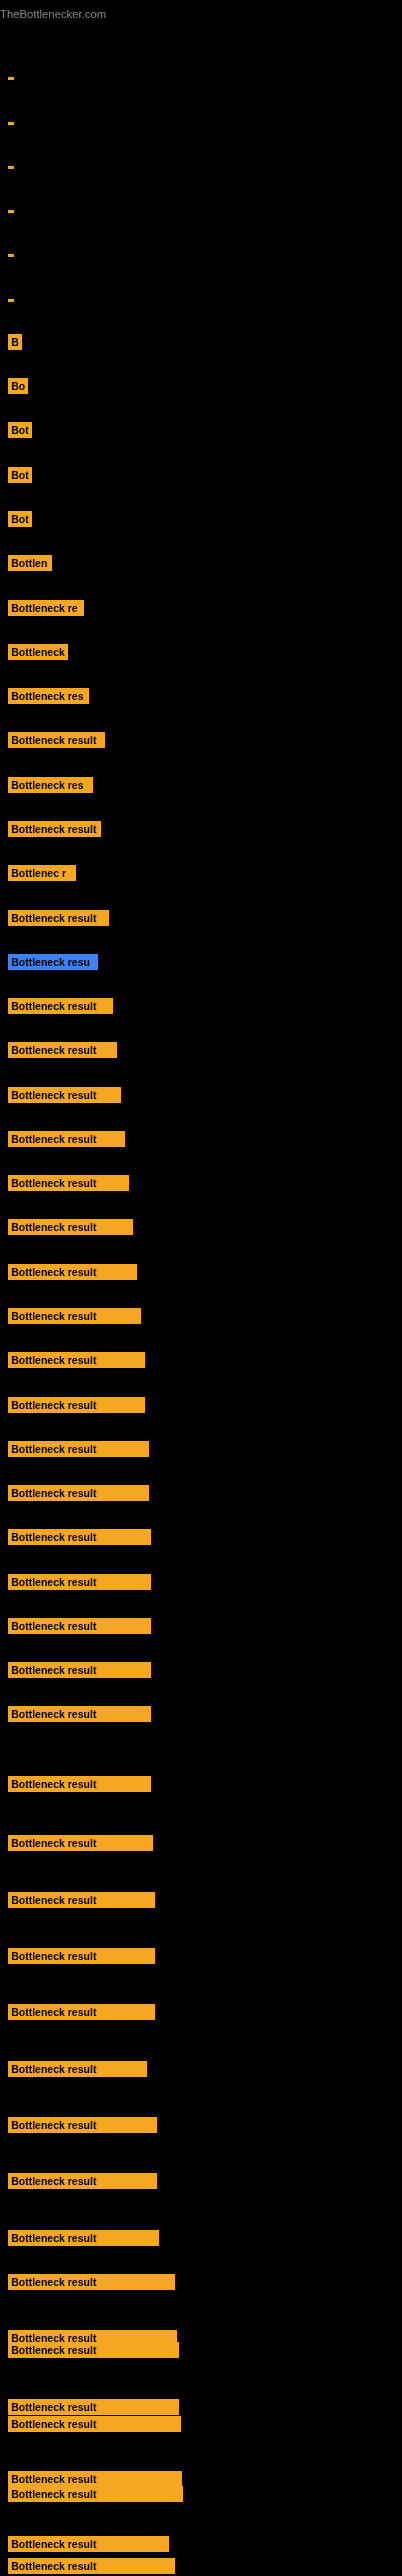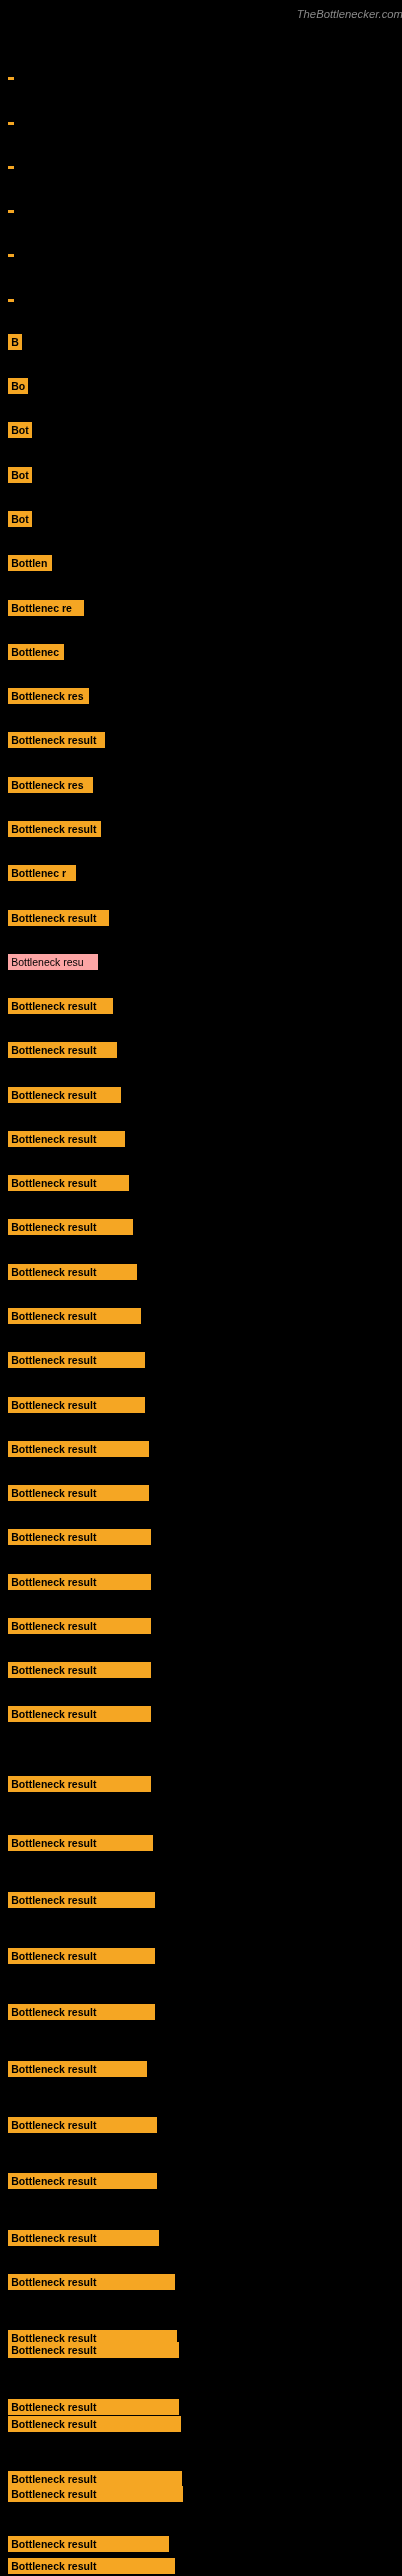--- a/index.html
+++ b/index.html
@@ -10,27 +10,26 @@
     body {
       background-color: #000000;
       width: 403px;
       min-height: 2576px;
       font-family: Arial, sans-serif;
       position: relative;
     }
     .site-title {
       color: #888888;
       font-size: 11.3px;
-      text-align: right;
+      text-align: left;
       padding: 6.4px 0;
       position: absolute;
       top: 1.6px;
       left: 0;
       right: 0;
-      font-style: italic;
     }
     .bars-container {
       position: absolute;
       top: 24px;
       left: 0;
       right: 0;
       bottom: 0;
       padding: 0 8px;
     }
   </style>
@@ -47,29 +46,29 @@
     <div style="position: absolute; top: 133px; left: 8px;"><span style="background-color: rgb(245, 166, 35); color: rgb(0, 0, 0); font-size: 10.5px; font-weight: bold; padding: 1.6px 3.2px; display: inline-block; min-width: 3.2px; white-space: nowrap;"></span></div>
     <div style="position: absolute; top: 177px; left: 8px;"><span style="background-color: rgb(245, 166, 35); color: rgb(0, 0, 0); font-size: 10.5px; font-weight: bold; padding: 1.6px 3.2px; display: inline-block; min-width: 4px; white-space: nowrap;"></span></div>
     <div style="position: absolute; top: 221px; left: 8px;"><span style="background-color: rgb(245, 166, 35); color: rgb(0, 0, 0); font-size: 10.5px; font-weight: bold; padding: 1.6px 3.2px; display: inline-block; min-width: 4.8px; white-space: nowrap;"></span></div>
     <div style="position: absolute; top: 266px; left: 8px;"><span style="background-color: rgb(245, 166, 35); color: rgb(0, 0, 0); font-size: 10.5px; font-weight: bold; padding: 1.6px 3.2px; display: inline-block; min-width: 6.4px; white-space: nowrap;"></span></div>
     <div style="position: absolute; top: 310px; left: 8px;"><span style="background-color: rgb(245, 166, 35); color: rgb(0, 0, 0); font-size: 10.5px; font-weight: bold; padding: 1.6px 3.2px; display: inline-block; min-width: 12px; white-space: nowrap;">B</span></div>
     <div style="position: absolute; top: 354px; left: 8px;"><span style="background-color: rgb(245, 166, 35); color: rgb(0, 0, 0); font-size: 10.5px; font-weight: bold; padding: 1.6px 3.2px; display: inline-block; min-width: 17.7px; white-space: nowrap;">Bo</span></div>
     <div style="position: absolute; top: 398px; left: 8px;"><span style="background-color: rgb(245, 166, 35); color: rgb(0, 0, 0); font-size: 10.5px; font-weight: bold; padding: 1.6px 3.2px; display: inline-block; min-width: 22.5px; white-space: nowrap;">Bot</span></div>
     <div style="position: absolute; top: 443px; left: 8px;"><span style="background-color: rgb(245, 166, 35); color: rgb(0, 0, 0); font-size: 10.5px; font-weight: bold; padding: 1.6px 3.2px; display: inline-block; min-width: 22.5px; white-space: nowrap;">Bot</span></div>
     <div style="position: absolute; top: 487px; left: 8px;"><span style="background-color: rgb(245, 166, 35); color: rgb(0, 0, 0); font-size: 10.5px; font-weight: bold; padding: 1.6px 3.2px; display: inline-block; min-width: 22.5px; white-space: nowrap;">Bot</span></div>
     <div style="position: absolute; top: 531px; left: 8px;"><span style="background-color: rgb(245, 166, 35); color: rgb(0, 0, 0); font-size: 10.5px; font-weight: bold; padding: 1.6px 3.2px; display: inline-block; min-width: 44px; white-space: nowrap;">Bottlen</span></div>
-    <div style="position: absolute; top: 576px; left: 8px;"><span style="background-color: rgb(245, 166, 35); color: rgb(0, 0, 0); font-size: 10.5px; font-weight: bold; padding: 1.6px 3.2px; display: inline-block; min-width: 76px; white-space: nowrap;">Bottlenec re</span></div>
-    <div style="position: absolute; top: 620px; left: 8px;"><span style="background-color: rgb(245, 166, 35); color: rgb(0, 0, 0); font-size: 10.5px; font-weight: bold; padding: 1.6px 3.2px; display: inline-block; min-width: 56px; white-space: nowrap;">Bottlenec</span></div>
+    <div style="position: absolute; top: 576px; left: 8px;"><span style="background-color: rgb(245, 166, 35); color: rgb(0, 0, 0); font-size: 10.5px; font-weight: bold; padding: 1.6px 3.2px; display: inline-block; min-width: 76px; white-space: nowrap;">Bottleneck re</span></div>
+    <div style="position: absolute; top: 620px; left: 8px;"><span style="background-color: rgb(245, 166, 35); color: rgb(0, 0, 0); font-size: 10.5px; font-weight: bold; padding: 1.6px 3.2px; display: inline-block; min-width: 56px; white-space: nowrap;">Bottleneck</span></div>
     <div style="position: absolute; top: 664px; left: 8px;"><span style="background-color: rgb(245, 166, 35); color: rgb(0, 0, 0); font-size: 10.5px; font-weight: bold; padding: 1.6px 3.2px; display: inline-block; min-width: 81px; white-space: nowrap;">Bottleneck res</span></div>
     <div style="position: absolute; top: 708px; left: 8px;"><span style="background-color: rgb(245, 166, 35); color: rgb(0, 0, 0); font-size: 10.5px; font-weight: bold; padding: 1.6px 3.2px; display: inline-block; min-width: 97px; white-space: nowrap;">Bottleneck result</span></div>
     <div style="position: absolute; top: 753px; left: 8px;"><span style="background-color: rgb(245, 166, 35); color: rgb(0, 0, 0); font-size: 10.5px; font-weight: bold; padding: 1.6px 3.2px; display: inline-block; min-width: 85px; white-space: nowrap;">Bottleneck res</span></div>
     <div style="position: absolute; top: 797px; left: 8px;"><span style="background-color: rgb(245, 166, 35); color: rgb(0, 0, 0); font-size: 10.5px; font-weight: bold; padding: 1.6px 3.2px; display: inline-block; min-width: 93px; white-space: nowrap;">Bottleneck result</span></div>
     <div style="position: absolute; top: 841px; left: 8px;"><span style="background-color: rgb(245, 166, 35); color: rgb(0, 0, 0); font-size: 10.5px; font-weight: bold; padding: 1.6px 3.2px; display: inline-block; min-width: 68px; white-space: nowrap;">Bottlenec r</span></div>
     <div style="position: absolute; top: 886px; left: 8px;"><span style="background-color: rgb(245, 166, 35); color: rgb(0, 0, 0); font-size: 10.5px; font-weight: bold; padding: 1.6px 3.2px; display: inline-block; min-width: 101px; white-space: nowrap;">Bottleneck result</span></div>
-    <div style="position: absolute; top: 930px; left: 8px;"><span style="background-color: #fca5a5; color: rgb(0, 0, 0); font-size: 10.5px; font-weight: normal; padding: 1.6px 3.2px; display: inline-block; min-width: 90px; white-space: nowrap;">Bottleneck resu</span></div>
+    <div style="position: absolute; top: 930px; left: 8px;"><span style="background-color: #3b82f6; color: rgb(0, 0, 0); font-size: 10.5px; font-weight: bold; padding: 1.6px 3.2px; display: inline-block; min-width: 90px; white-space: nowrap;">Bottleneck resu</span></div>
     <div style="position: absolute; top: 974px; left: 8px;"><span style="background-color: rgb(245, 166, 35); color: rgb(0, 0, 0); font-size: 10.5px; font-weight: bold; padding: 1.6px 3.2px; display: inline-block; min-width: 105px; white-space: nowrap;">Bottleneck result</span></div>
     <div style="position: absolute; top: 1018px; left: 8px;"><span style="background-color: rgb(245, 166, 35); color: rgb(0, 0, 0); font-size: 10.5px; font-weight: bold; padding: 1.6px 3.2px; display: inline-block; min-width: 109px; white-space: nowrap;">Bottleneck result</span></div>
     <div style="position: absolute; top: 1063px; left: 8px;"><span style="background-color: rgb(245, 166, 35); color: rgb(0, 0, 0); font-size: 10.5px; font-weight: bold; padding: 1.6px 3.2px; display: inline-block; min-width: 113px; white-space: nowrap;">Bottleneck result</span></div>
     <div style="position: absolute; top: 1107px; left: 8px;"><span style="background-color: rgb(245, 166, 35); color: rgb(0, 0, 0); font-size: 10.5px; font-weight: bold; padding: 1.6px 3.2px; display: inline-block; min-width: 117px; white-space: nowrap;">Bottleneck result</span></div>
     <div style="position: absolute; top: 1151px; left: 8px;"><span style="background-color: rgb(245, 166, 35); color: rgb(0, 0, 0); font-size: 10.5px; font-weight: bold; padding: 1.6px 3.2px; display: inline-block; min-width: 121px; white-space: nowrap;">Bottleneck result</span></div>
     <div style="position: absolute; top: 1195px; left: 8px;"><span style="background-color: rgb(245, 166, 35); color: rgb(0, 0, 0); font-size: 10.5px; font-weight: bold; padding: 1.6px 3.2px; display: inline-block; min-width: 125px; white-space: nowrap;">Bottleneck result</span></div>
     <div style="position: absolute; top: 1240px; left: 8px;"><span style="background-color: rgb(245, 166, 35); color: rgb(0, 0, 0); font-size: 10.5px; font-weight: bold; padding: 1.6px 3.2px; display: inline-block; min-width: 129px; white-space: nowrap;">Bottleneck result</span></div>
     <div style="position: absolute; top: 1284px; left: 8px;"><span style="background-color: rgb(245, 166, 35); color: rgb(0, 0, 0); font-size: 10.5px; font-weight: bold; padding: 1.6px 3.2px; display: inline-block; min-width: 133px; white-space: nowrap;">Bottleneck result</span></div>
     <div style="position: absolute; top: 1328px; left: 8px;"><span style="background-color: rgb(245, 166, 35); color: rgb(0, 0, 0); font-size: 10.5px; font-weight: bold; padding: 1.6px 3.2px; display: inline-block; min-width: 137px; white-space: nowrap;">Bottleneck result</span></div>
     <div style="position: absolute; top: 1373px; left: 8px;"><span style="background-color: rgb(245, 166, 35); color: rgb(0, 0, 0); font-size: 10.5px; font-weight: bold; padding: 1.6px 3.2px; display: inline-block; min-width: 137px; white-space: nowrap;">Bottleneck result</span></div>

